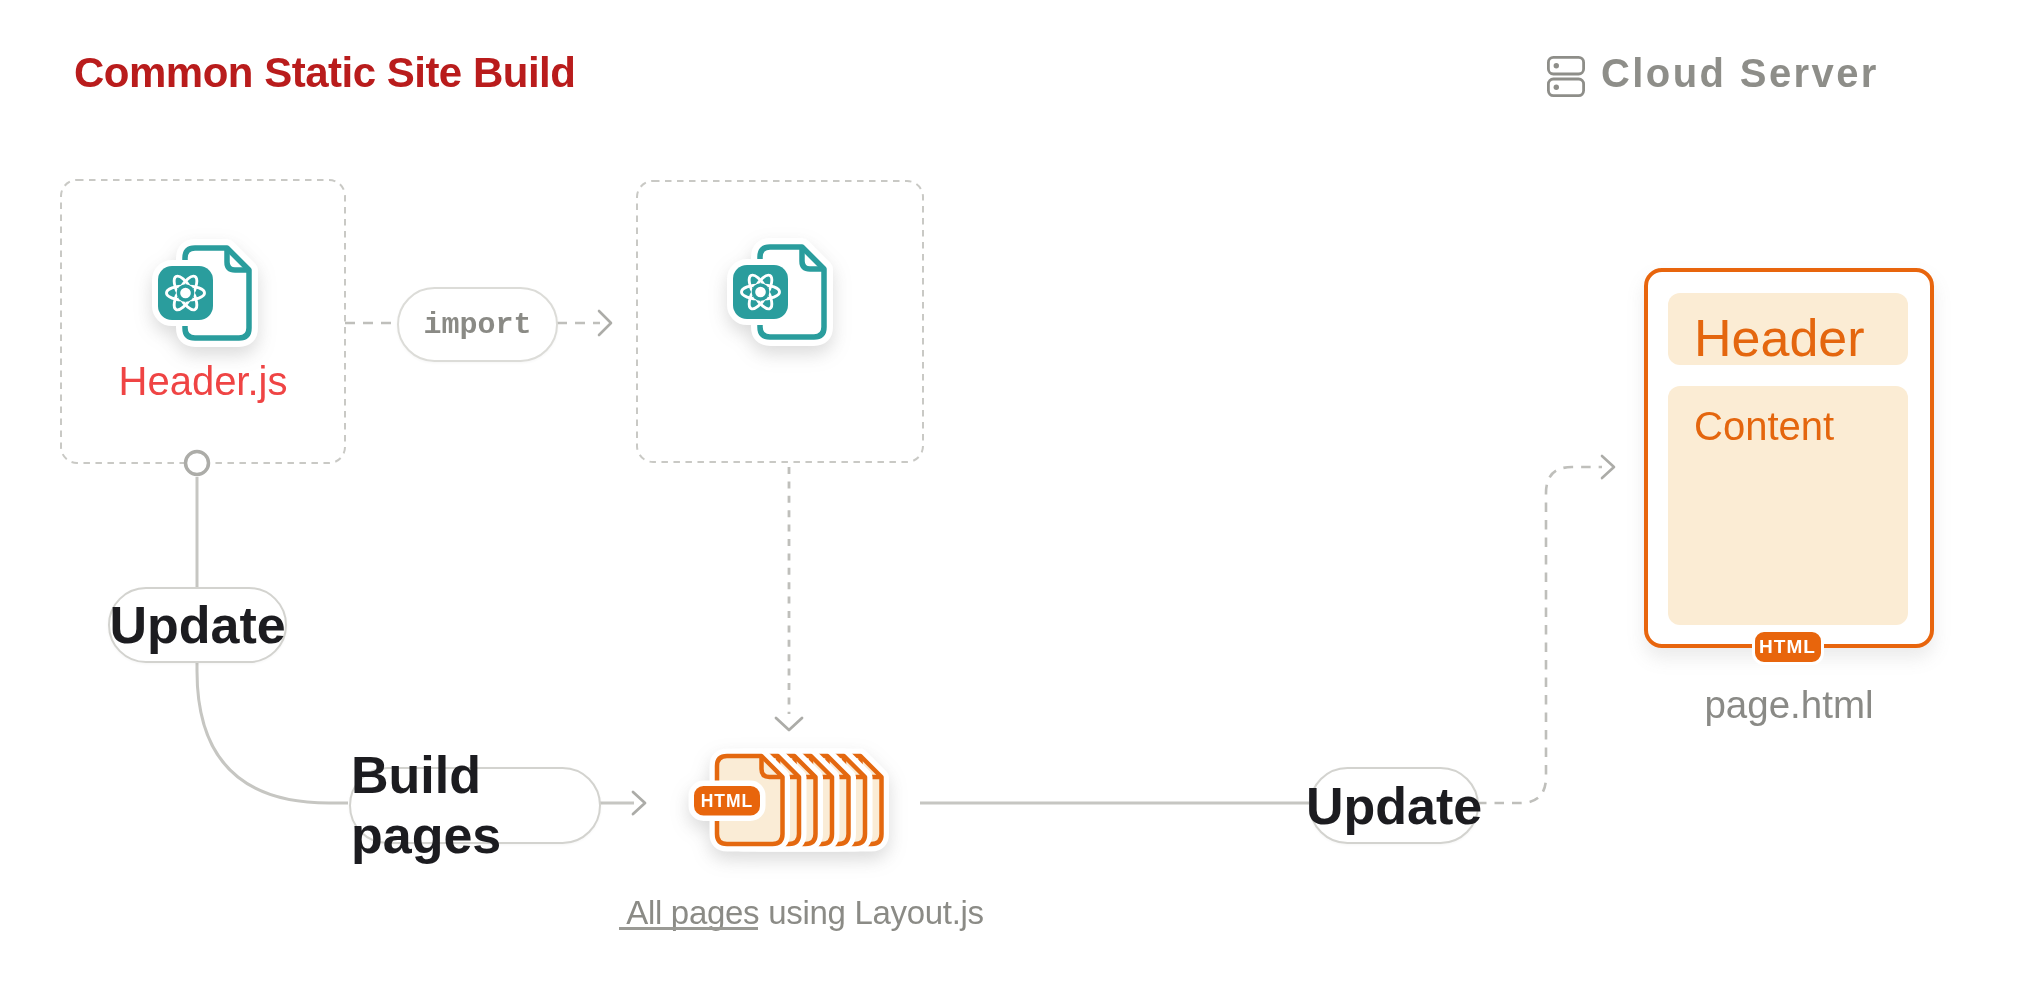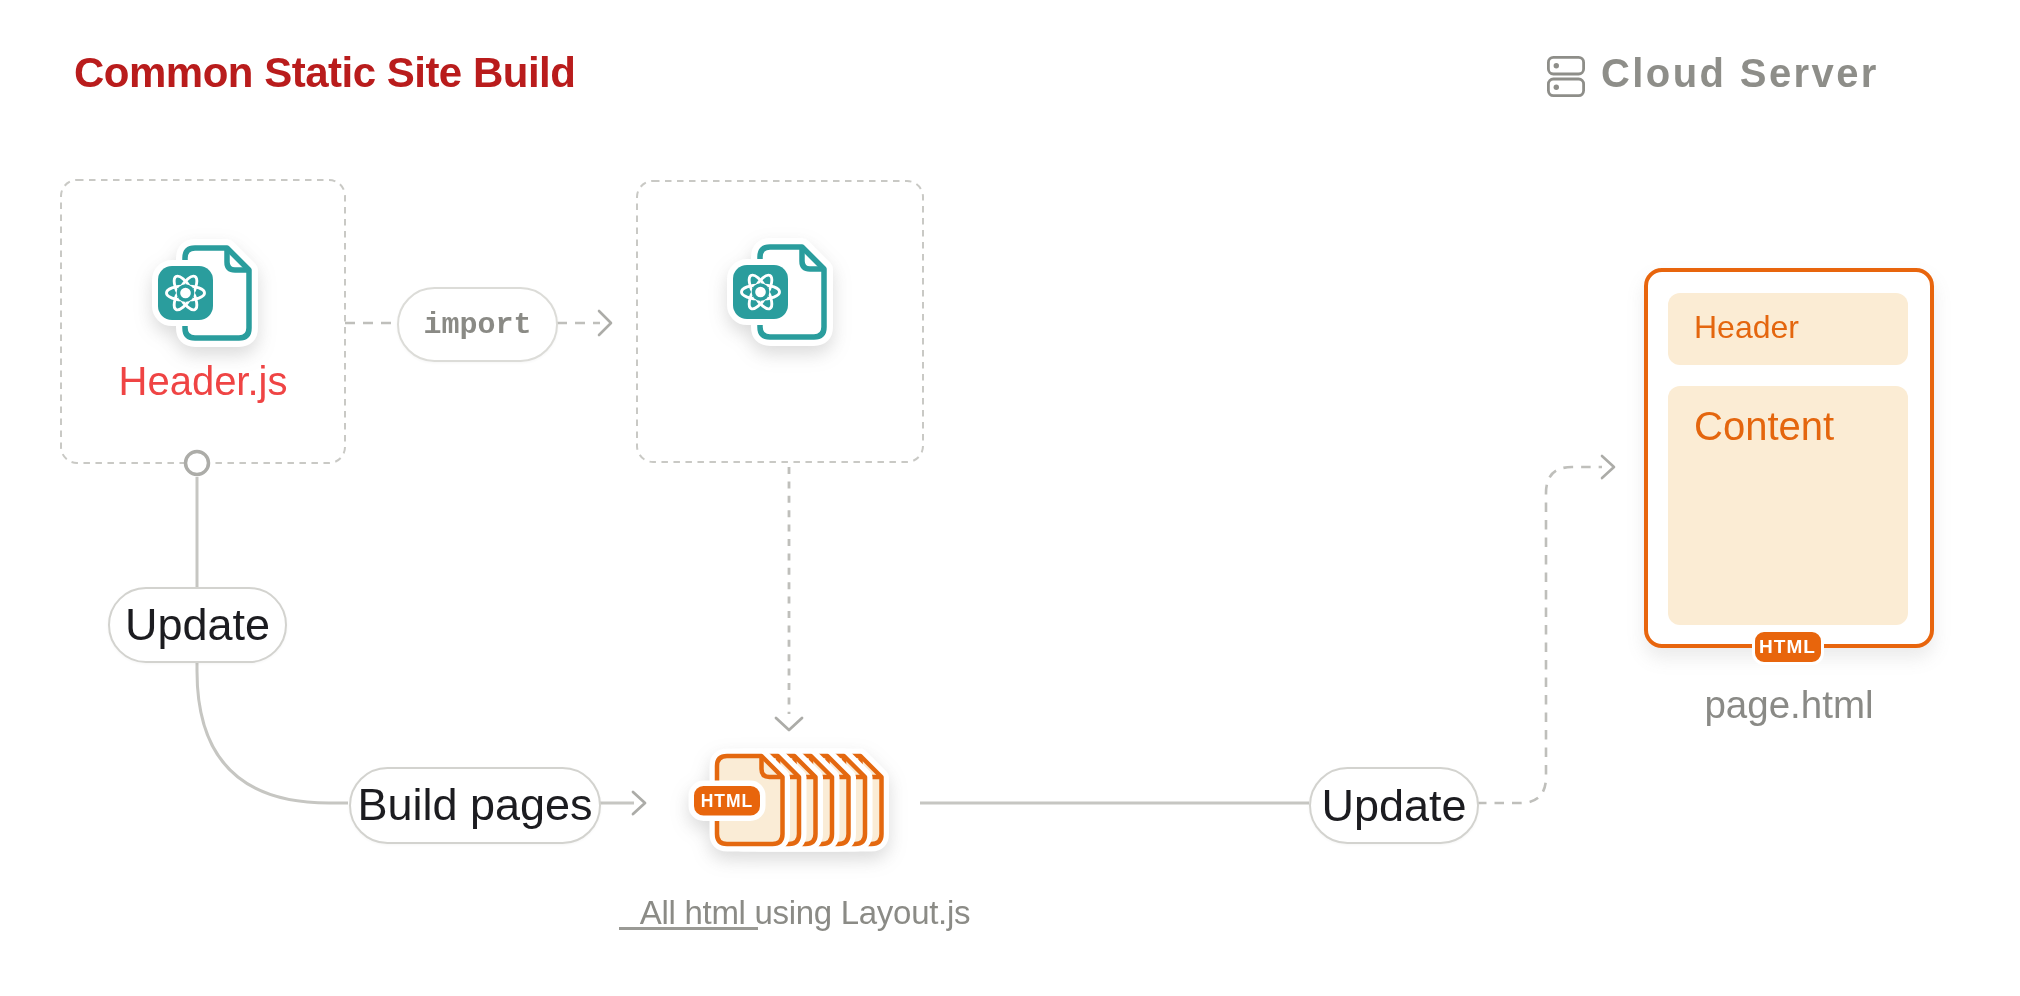--- a/index.html
+++ b/index.html
@@ -1,21 +1,21 @@
 <!DOCTYPE html>
 <html><head>
 <meta charset="utf-8">
 <style>
   html,body{margin:0;padding:0;background:#ffffff;}
   #stage{position:relative;width:2020px;height:996px;background:#ffffff;overflow:hidden;
     font-family:"Liberation Sans", sans-serif;}
   .abs{position:absolute;}
   .pill{position:absolute;background:#fff;border:2px solid #D3D3CF;border-radius:999px;
     display:flex;align-items:center;justify-content:center;
-    font-size:45px;font-weight:400;color:#1C1C20;box-shadow:0 1px 3px rgba(0,0,0,0.04);}
+    font-size:52px;font-weight:700;color:#1C1C20;box-shadow:0 1px 3px rgba(0,0,0,0.04);}
   .label{position:absolute;color:#ef4444;font-size:40px;font-weight:400;text-align:center;line-height:1;}
   .sticker{filter:drop-shadow(0 8px 9px rgba(90,90,90,0.22));}
 </style>
 </head>
 <body>
 <div id="stage">
 
   <div class="abs" style="left:62px;top:52px;font-size:42px;font-weight:700;color:#b91c1c;letter-spacing:-0.5px;line-height:1;margin-left:12px;">Common Static Site Build</div>
 
   <svg class="abs" style="left:1547px;top:56px;" width="38" height="41" viewBox="0 0 38 41">
@@ -135,26 +135,26 @@
         <path d="M47 17 H81.5 L102.5 38 V95 Q102.5 105 92.5 105 H47 Q37 105 37 95 V27 Q37 17 47 17 Z" fill="#FAECD6" stroke="#E4680F" stroke-width="4.5" stroke-linejoin="round"></path>
         <path d="M81.5 17 V30 Q81.5 38 89.5 38 H102.5" fill="none" stroke="#E4680F" stroke-width="4.5"></path>
       </g>
       <rect x="14" y="47" width="66" height="29.5" rx="9.5" fill="#E8650C" stroke="#ffffff" stroke-width="11"></rect>
       <rect x="14" y="47" width="66" height="29.5" rx="9.5" fill="#E8650C"></rect>
       <text x="47" y="68" text-anchor="middle" font-family="Liberation Sans, sans-serif" font-size="17.5" font-weight="700" letter-spacing="1" fill="#ffffff">HTML</text>
     </g>
   </svg>
 
   <div class="abs" style="left:619px;top:894px;width:372px;text-align:center;font-size:33px;color:#8B8B86;letter-spacing:-0.3px;white-space:nowrap;">
-    <span>All html</span> using Layout.js
+    <span>All pages</span> using Layout.js
   </div>
   <div class="abs" style="left:619px;top:927px;width:139px;height:2.6px;background:#9A9A95;"></div>
 
   <div class="abs" style="left:1644px;top:268px;width:290px;height:380px;background:#ffffff;border:4.5px solid #E8650D;border-radius:18px;box-sizing:border-box;box-shadow:0 10px 18px rgba(120,120,120,0.15);"></div>
   <div class="abs" style="left:1668px;top:293px;width:240px;height:72px;background:#FBECD4;border-radius:12px;"></div>
-  <div class="abs" style="left:1694px;top:310px;font-size:32px;font-weight:500;color:#E4660E;line-height:1.1;">Header</div>
+  <div class="abs" style="left:1694px;top:310px;font-size:52px;font-weight:500;color:#E4660E;line-height:1.1;">Header</div>
   <div class="abs" style="left:1668px;top:386px;width:240px;height:239px;background:#FBECD4;border-radius:12px;"></div>
   <div class="abs" style="left:1694px;top:404px;font-size:40px;font-weight:400;color:#E4660E;line-height:1.1;">Content</div>
 
   <div class="abs" style="left:1755px;top:632px;width:66px;height:30px;background:#E8650C;border:3.5px solid #ffffff;border-radius:12px;box-sizing:content-box;margin-left:-3.5px;margin-top:-3.5px;display:flex;align-items:center;justify-content:center;color:#fff;font-size:19px;font-weight:700;letter-spacing:1px;">HTML</div>
   <div class="abs" style="left:1644px;top:684px;width:290px;text-align:center;font-size:38.5px;color:#8A8A86;line-height:1.1;">page.html</div>
 
 </div>
 
 </body></html>

